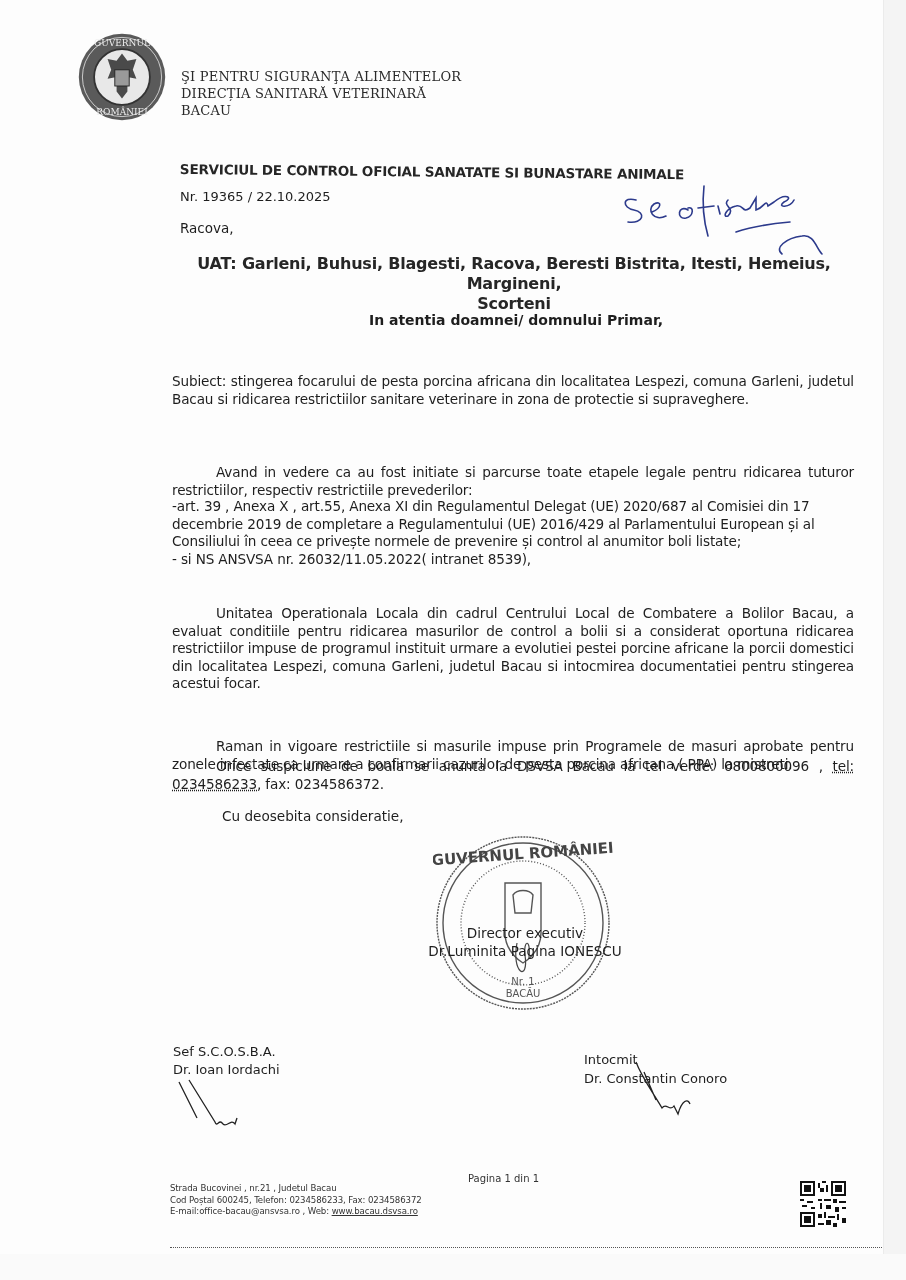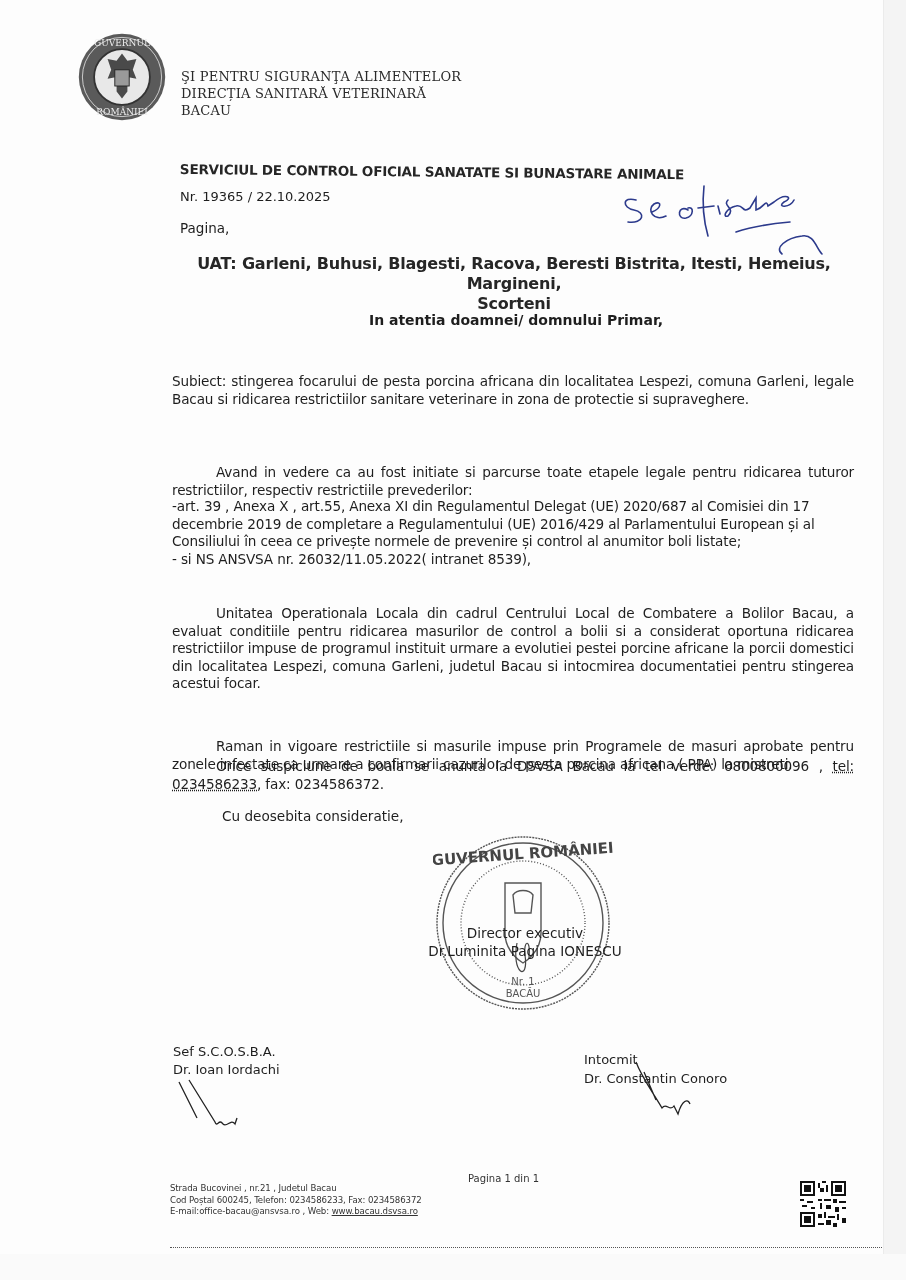--- a/index.html
+++ b/index.html
@@ -84,29 +84,29 @@
     <path d="M70 32 C60 26 58 42 68 40 C76 38 76 28 70 30"></path>
     <path d="M86 8 C84 26 86 44 90 58"></path>
     <path d="M80 30 L96 28"></path>
     <path d="M100 28 L102 36"></path>
     <path d="M110 22 C104 28 118 30 110 38 C104 40 108 30 118 28 C126 26 124 36 132 30 L138 20 L138 32 C146 30 148 20 150 28 L156 24 C168 14 176 20 166 24 C158 30 172 30 176 22"></path>
     <path d="M118 54 C130 50 150 46 172 44"></path>
     <path d="M164 76 C156 70 168 60 184 58 C196 56 198 70 204 76"></path>
   </g>
 </svg>
 
-<div class="catre">Pagina,</div>
+<div class="catre">Racova,</div>
 <div class="uat">
   <div>UAT: Garleni, Buhusi, Blagesti, Racova, Beresti Bistrita, Itesti, Hemeius, Margineni,</div>
   <div>Scorteni</div>
 </div>
 
 <div class="attn">In atentia doamnei/ domnului Primar,</div>
 
-<div class="para subject">Subiect:  stingerea focarului de pesta porcina africana din localitatea Lespezi, comuna Garleni, legale Bacau si ridicarea restrictiilor sanitare veterinare in zona de protectie si supraveghere.</div>
+<div class="para subject">Subiect:  stingerea focarului de pesta porcina africana din localitatea Lespezi, comuna Garleni, judetul Bacau si ridicarea restrictiilor sanitare veterinare in zona de protectie si supraveghere.</div>
 
 <div class="para avand indent">Avand in vedere ca au fost  initiate si parcurse toate etapele legale pentru ridicarea tuturor restrictiilor, respectiv restrictiile  prevederilor:</div>
 <div class="para list">
   <div>-art. 39 , Anexa X , art.55, Anexa XI  din Regulamentul Delegat (UE) 2020/687 al Comisiei din 17 decembrie 2019 de completare a Regulamentului (UE) 2016/429 al Parlamentului European și al Consiliului în ceea ce privește normele de prevenire și control al anumitor boli listate;</div>
   <div>- si NS ANSVSA  nr. 26032/11.05.2022( intranet 8539),</div>
 </div>
 
 <div class="para unitatea indent">Unitatea  Operationala Locala din cadrul Centrului Local de Combatere a Bolilor Bacau, a evaluat  conditiile  pentru ridicarea masurilor de control a bolii si a considerat oportuna ridicarea restrictiilor   impuse de programul instituit   urmare a evolutiei pestei porcine africane la porcii domestici  din localitatea Lespezi, comuna Garleni, judetul Bacau si intocmirea documentatiei pentru stingerea acestui  focar.</div>
 <div class="para raman indent">Raman in vigoare restrictiile si masurile impuse  prin Programele de masuri aprobate pentru zonele infectate ca urmare a  confirmarii cazurilor de pesta porcina africana ( PPA) la mistreti.</div>
 <div class="para orice indent">

